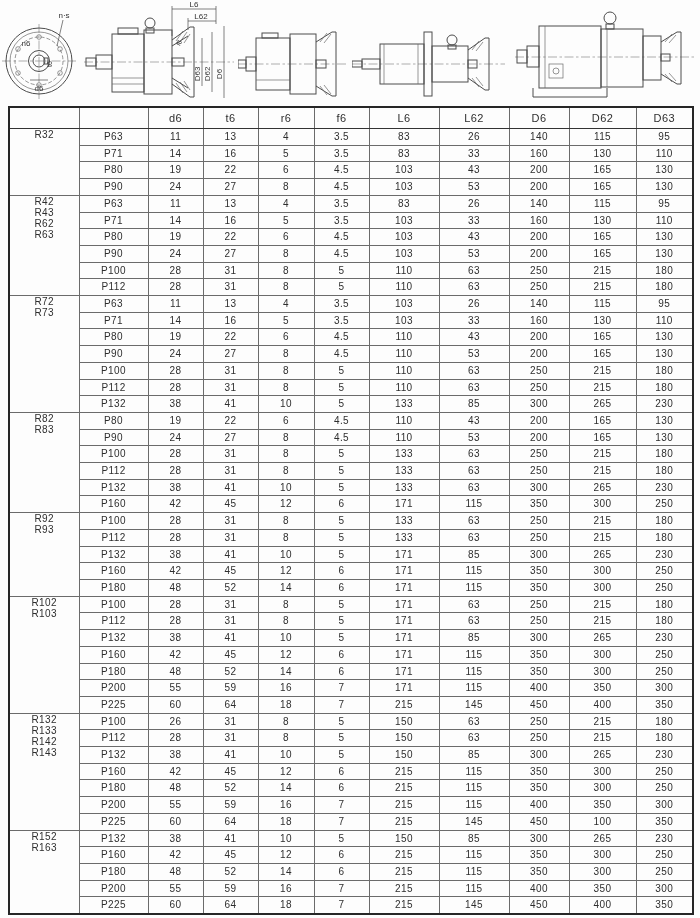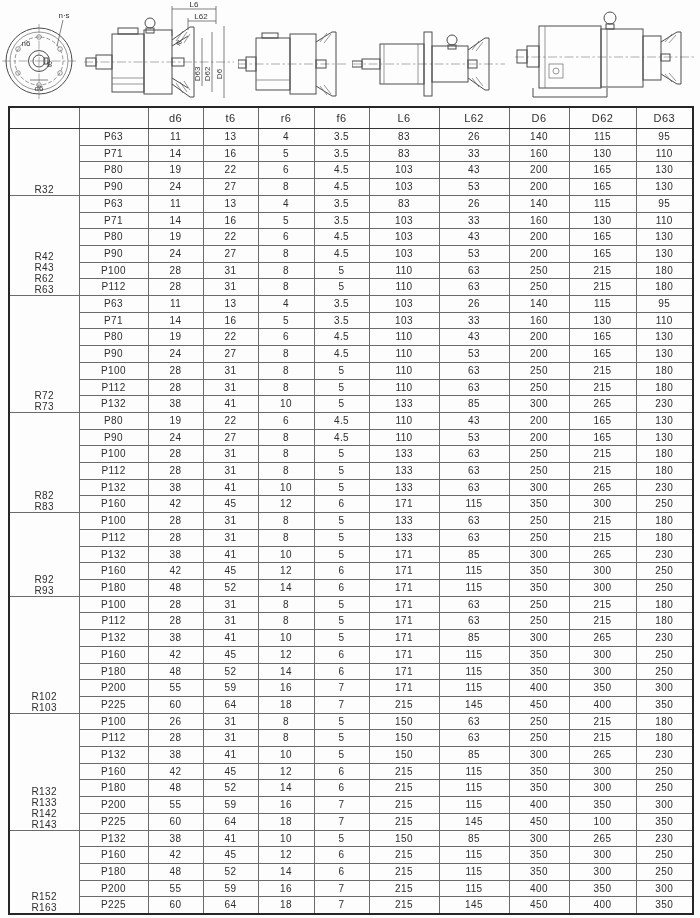--- a/index.html
+++ b/index.html
@@ -29,21 +29,21 @@
     text-align:center;vertical-align:middle;
     padding:0;height:15.7px;line-height:15.7px;
     color:#2e2e2e;letter-spacing:0.4px;
     overflow:hidden;white-space:nowrap;
   }
   tr.hdr th{height:20px;line-height:20px;font-size:11px;border-bottom:1.5px solid #333;}
   tr.group-start td{border-top:1.8px solid #333;}
   td.group-cell{position:relative;}
   td.group-cell .stack{
     position:absolute;inset:0;display:flex;flex-direction:column;
-    justify-content:flex-end;align-items:center;line-height:normal;
+    justify-content:flex-start;align-items:center;line-height:normal;
   }
 </style>
 </head>
 <body>
 
 <div class="drawings">
 
   <svg style="left:0;top:4px" width="82" height="100" viewBox="0 0 82 100">
     <line class="cl" x1="2" y1="57" x2="76" y2="57"></line>
     <line class="cl" x1="39" y1="20" x2="39" y2="96"></line>

